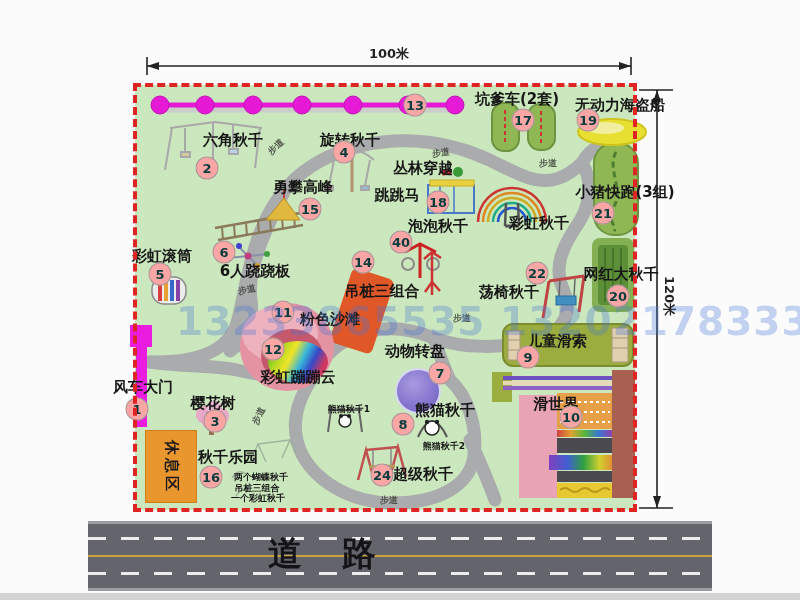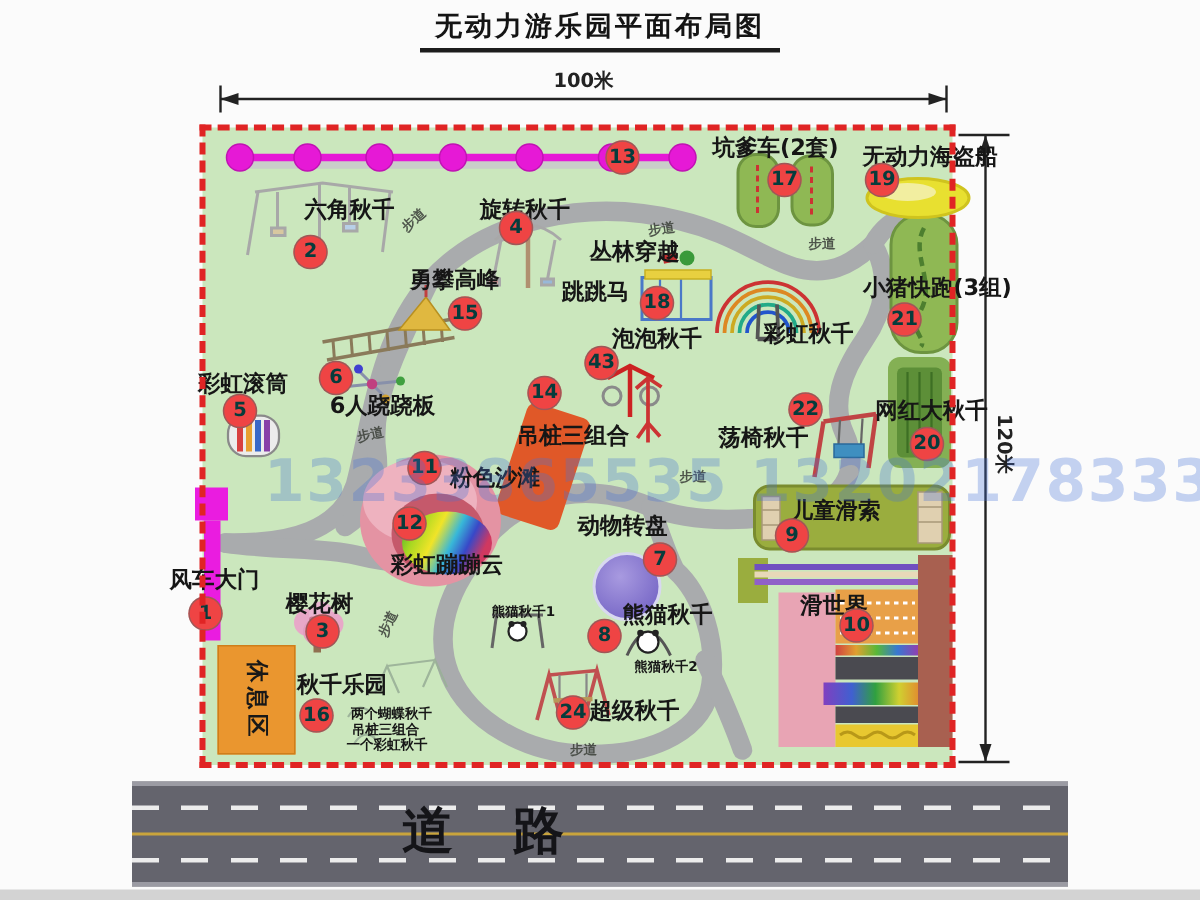--- a/index.html
+++ b/index.html
@@ -13,21 +13,21 @@
   #dim-v{left:669px;top:296px;transform:translate(-50%,-50%) rotate(90deg);}
   
   #park-bg{position:absolute;left:135px;top:85px;width:500px;height:425px;background:#cbe7bd;}
   #park-border{position:absolute;left:133px;top:83px;width:504px;height:429px;border:4px dashed #e02424;box-sizing:border-box;pointer-events:none;z-index:40;}
   #map-svg{position:absolute;left:0;top:0;z-index:10;}
   
   #overlay{position:absolute;inset:0;z-index:20;}
   .plabel{position:absolute;transform:translate(-50%,-50%);font-size:15px;font-weight:bold;color:#161616;white-space:nowrap;line-height:1;}
   .psmall{font-size:9px;}
   .walk{position:absolute;transform:translate(-50%,-50%);font-size:9px;font-weight:bold;color:#41463f;opacity:.9;white-space:nowrap;}
-  .badge{position:absolute;transform:translate(-50%,-50%);min-width:23px;height:23px;padding:0 2px;box-sizing:border-box;border-radius:13px;background:#ef4444;color:#063c3c;font-weight:bold;font-size:13px;display:flex;align-items:center;justify-content:center;box-shadow:inset 0 0 0 1px rgba(0,130,130,.35);line-height:1;}
+  .badge{position:absolute;transform:translate(-50%,-50%);min-width:23px;height:23px;padding:0 2px;box-sizing:border-box;border-radius:13px;background:#fca5a5;color:#063c3c;font-weight:bold;font-size:13px;display:flex;align-items:center;justify-content:center;box-shadow:inset 0 0 0 1px rgba(0,130,130,.35);line-height:1;}
   
   #rest-area{position:absolute;left:145px;top:430px;width:52px;height:73px;background:#ea962f;border:1px solid #cf7e1a;box-sizing:border-box;z-index:15;display:flex;align-items:center;justify-content:center;}
   #rest-area span{writing-mode:vertical-rl;text-orientation:sideways;font-size:15px;font-weight:bold;color:#181818;letter-spacing:3px;}
   
   .wm{position:absolute;font-weight:bold;color:#4673d7;white-space:nowrap;pointer-events:none;z-index:30;}
   #wm1{left:224px;top:256px;font-size:44px;letter-spacing:6px;opacity:.26;}
   #wm2{left:176px;top:299px;font-size:39px;letter-spacing:1px;opacity:.30;}
   
   #road{position:absolute;left:88px;top:521px;width:624px;height:64px;background:#64646d;border-top:3px solid #9b9ba3;border-bottom:3px solid #9b9ba3;box-sizing:content-box;z-index:5;}
   .lane{position:absolute;left:0;width:100%;height:3px;background:repeating-linear-gradient(90deg,#ececec 0 18px,transparent 18px 33px);}
@@ -35,21 +35,20 @@
   #lane-bottom{bottom:13px;}
   #centerline{position:absolute;left:0;top:31px;width:100%;height:2px;background:#c9a43c;}
   #road-label{position:absolute;left:254px;top:50%;transform:translate(-50%,-54%);font-size:34px;font-weight:bold;color:#141418;letter-spacing:40px;margin-right:-40px;white-space:nowrap;}
   #bottom-strip{position:absolute;left:0;top:593px;width:800px;height:7px;background:#d3d3d3;z-index:4;}
 </style>
 </head>
 <body>
 
 <div id="stage">
 
-  <div id="title">无动力游乐园平面布局图</div>
 
   <div id="dim-h" class="dimlabel">100米</div>
   <div id="dim-v" class="dimlabel">120米</div>
 
   <div id="park-bg"></div>
 
   <svg id="map-svg" width="800" height="600" viewBox="0 0 800 600">
     <defs>
       <linearGradient id="blobGrad" x1="0" y1="0" x2="1" y2="0.35">
         <stop offset="0" stop-color="#2fa42f"></stop>
@@ -367,21 +366,21 @@
       <div class="badge" style="left: 438px; top: 202px;">18</div>
       <div class="plabel" style="left: 620px; top: 105px;">无动力海盗船</div>
       <div class="badge" style="left: 588px; top: 120px;">19</div>
       <div class="plabel" style="left: 621px; top: 274px;">网红大秋千</div>
       <div class="badge" style="left: 618px; top: 296px;">20</div>
       <div class="plabel" style="left: 625px; top: 192px;">小猪快跑(3组)</div>
       <div class="badge" style="left: 603px; top: 213px;">21</div>
       <div class="plabel" style="left: 509px; top: 292px;">荡椅秋千</div>
       <div class="badge" style="left: 537px; top: 273px;">22</div>
       <div class="plabel" style="left: 438px; top: 226px;">泡泡秋千</div>
-      <div class="badge" style="left: 401px; top: 242px;">43</div>
+      <div class="badge" style="left: 401px; top: 242px;">40</div>
       <div class="plabel" style="left: 423px; top: 474px;">超级秋千</div>
       <div class="badge" style="left: 382px; top: 475px; text-align: right;">24</div>
       <div class="plabel" style="left: 539px; top: 223px;">彩虹秋千</div>
       <div class="plabel psmall" style="left: 349px; top: 409px;">熊猫秋千1</div>
       <div class="plabel psmall" style="left: 444px; top: 446px;">熊猫秋千2</div>
       <div class="plabel psmall" style="left: 261px; top: 477px;">两个蝴蝶秋千</div>
       <div class="plabel psmall" style="left: 257px; top: 488px;">吊桩三组合</div>
       <div class="plabel psmall" style="left: 258px; top: 498px;">一个彩虹秋千</div>
       <div class="walk" style="left: 276px; top: 147px; transform: translate(-50%, -50%) rotate(-42deg);">步道</div>
       <div class="walk" style="left: 441px; top: 153px; transform: translate(-50%, -50%) rotate(-8deg);">步道</div>

